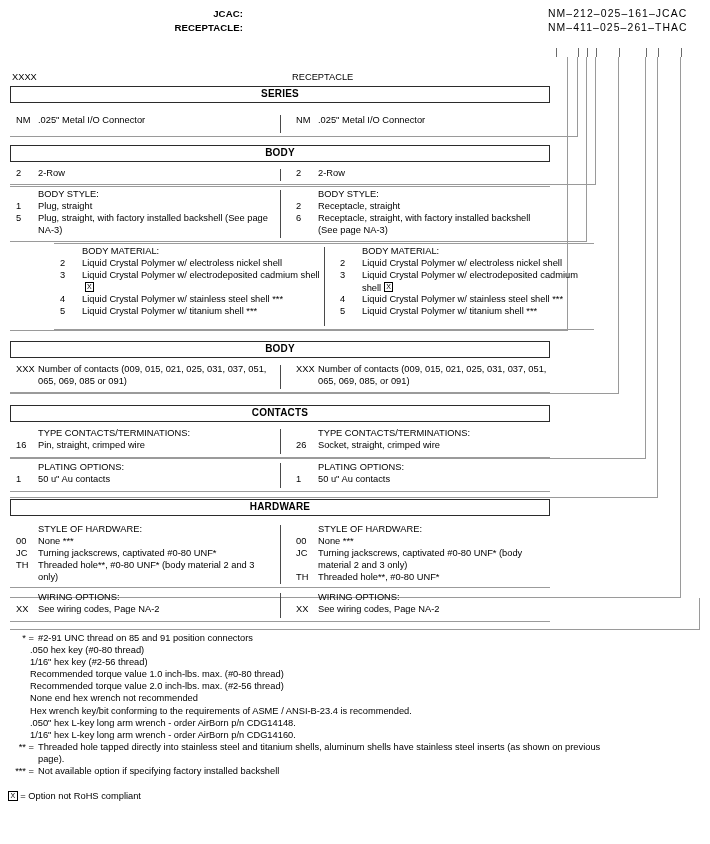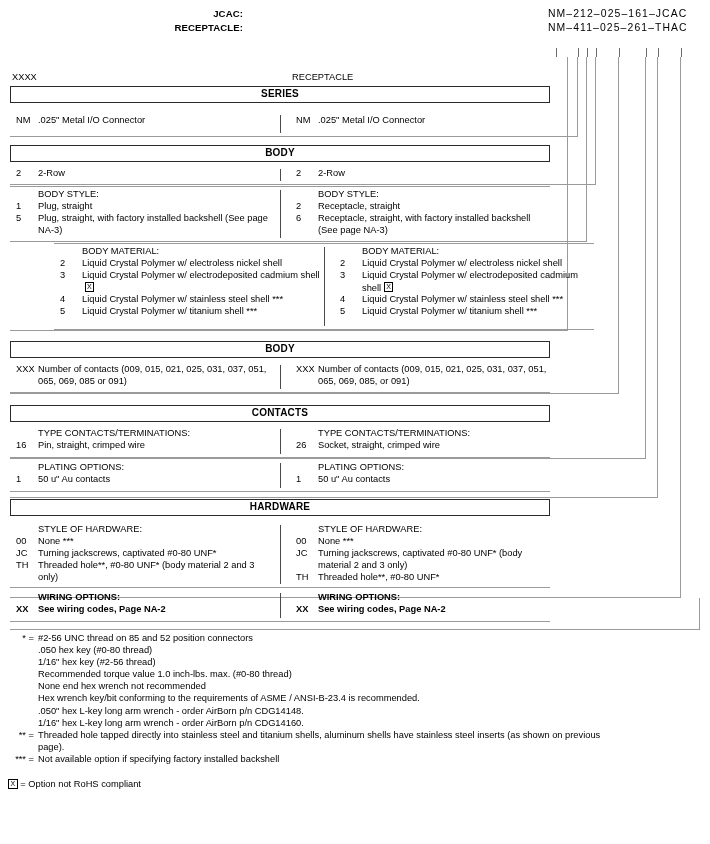--- a/index.html
+++ b/index.html
@@ -185,21 +185,21 @@
     top: 0;
     width: 26px;
     text-align: right;
     white-space: nowrap;
   }
   .fn-body {
     margin-left: 30px;
     display: block;
   }
   .fn-sub {
-    margin-left: 30px;
+    margin-left: 22px;
     display: block;
   }
   .fn-rohs {
     position: relative;
     margin-top: 13px;
   }
   .fn-rohs .rohs-box {
     display: inline-block;
     border: 1px solid #000;
     font-size: 7px;
@@ -435,44 +435,45 @@
     <div class="opt-item" style="top:26px;">
       <span class="opt-code">JC</span>
       <span class="opt-text">Turning jackscrews, captivated #0-80 UNF* (body material 2 and 3 only)</span>
     </div>
     <div class="opt-item" style="top:50px;">
       <span class="opt-code">TH</span>
       <span class="opt-text">Threaded hole**, #0-80 UNF*</span>
     </div>
   </div>
 </div>
-<div class="opt-row ruled-bot" style="top:590px; height:32px;font-weight:bold;">
+<div class="opt-row ruled-bot" style="top:590px; height:32px;">
   <div class="opt-col left">
     <div class="opt-head">WIRING OPTIONS:</div>
     <div class="opt-item" style="top:14px;">
       <span class="opt-code">XX</span>
       <span class="opt-text">See wiring codes, Page NA-2</span>
     </div>
   </div>
   <div class="opt-col right">
     <div class="opt-head">WIRING OPTIONS:</div>
     <div class="opt-item" style="top:14px;">
       <span class="opt-code">XX</span>
       <span class="opt-text">See wiring codes, Page NA-2</span>
     </div>
   </div>
 </div>
 
 <div class="footnotes">
   <div class="fn">
     <span class="fn-mark">* =</span>
-    <span class="fn-body">#2-56 UNC thread on 85 and 52 position connectors</span>
+    <span class="fn-body">#2-91 UNC thread on 85 and 91 position connectors</span>
     <span class="fn-sub">.050 hex key (#0-80 thread)</span>
     <span class="fn-sub">1/16" hex key (#2-56 thread)</span>
     <span class="fn-sub">Recommended torque value 1.0 inch-lbs. max. (#0-80 thread)</span>
+    <span class="fn-sub">Recommended torque value 2.0 inch-lbs. max. (#2-56 thread)</span>
     <span class="fn-sub">None end hex wrench not recommended</span>
     <span class="fn-sub">Hex wrench key/bit conforming to the requirements of ASME / ANSI-B-23.4 is recommended.</span>
     <span class="fn-sub">.050" hex L-key long arm wrench - order AirBorn p/n CDG14148.</span>
     <span class="fn-sub">1/16" hex L-key long arm wrench - order AirBorn p/n CDG14160.</span>
   </div>
   <div class="fn">
     <span class="fn-mark">** =</span>
     <span class="fn-body">Threaded hole tapped directly into stainless steel and titanium shells, aluminum shells have stainless steel inserts (as shown on previous page).</span>
   </div>
   <div class="fn">

